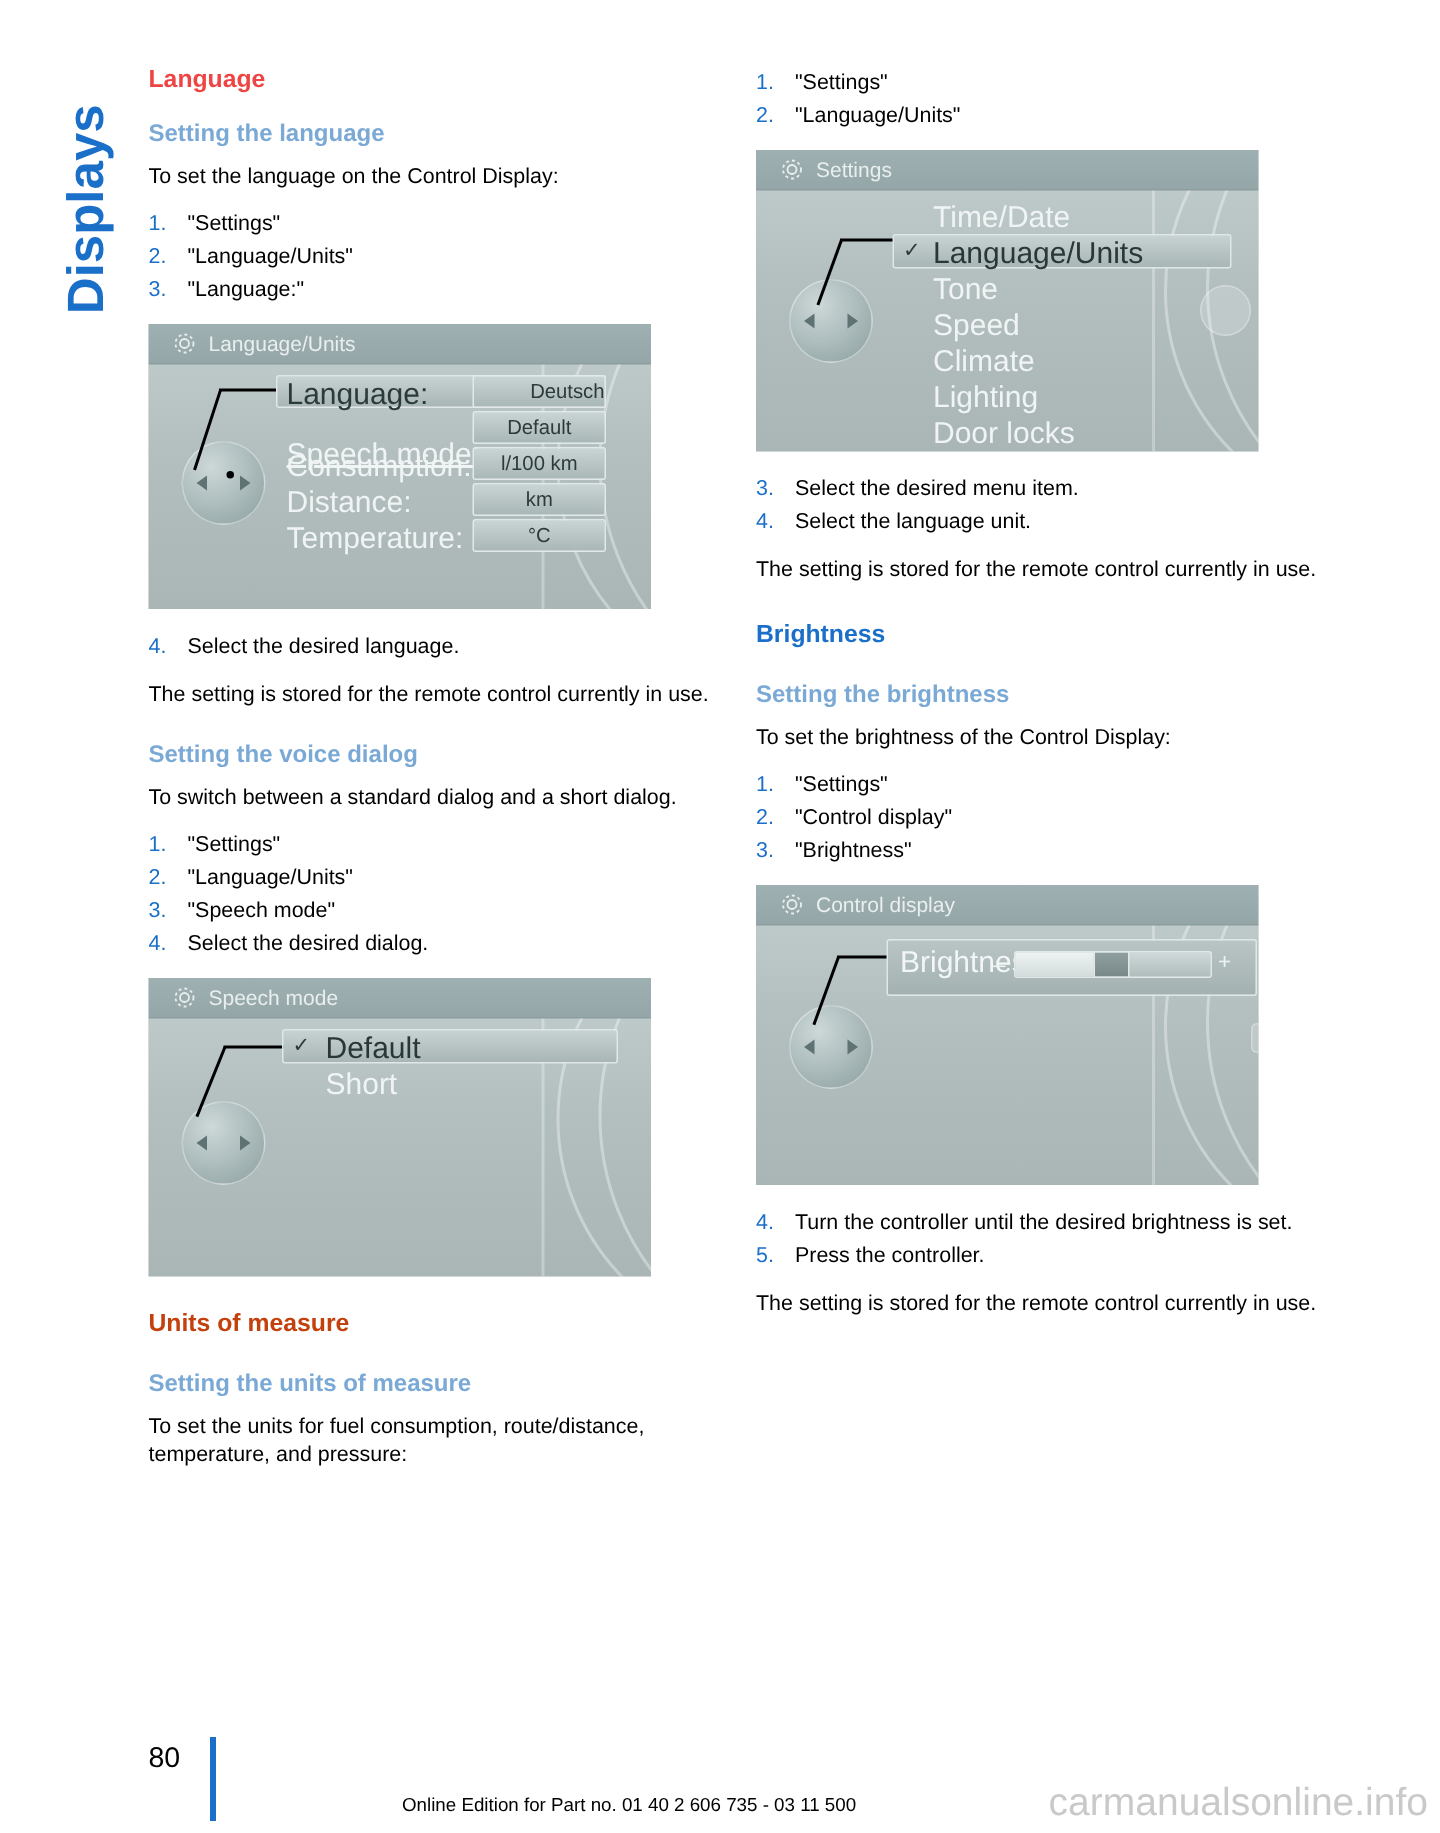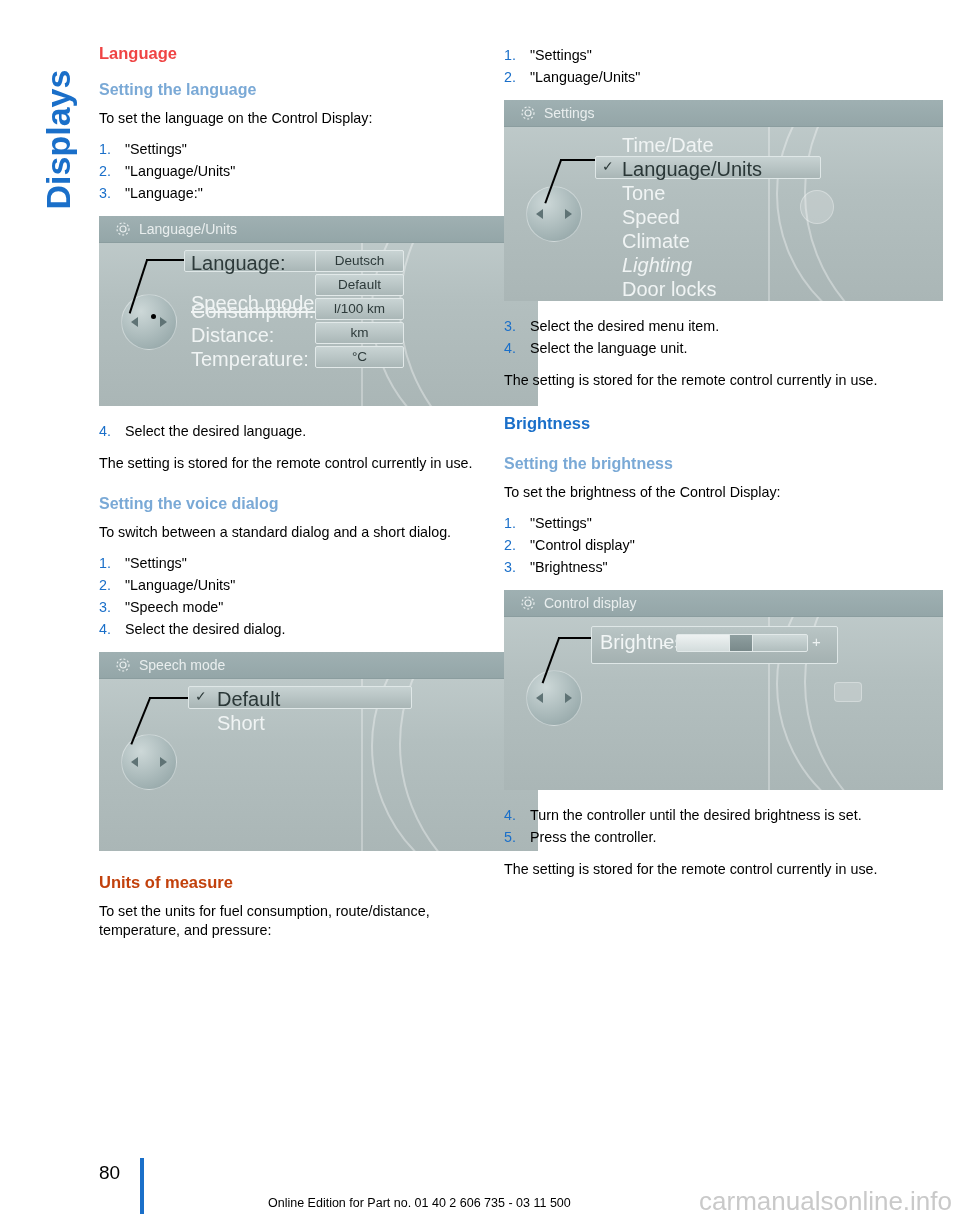--- a/index.html
+++ b/index.html
@@ -36,21 +36,21 @@
   ol.steps{list-style:none;margin:0 0 12px 0;padding:0;}
   ol.steps li{
     font-size:14.3px;line-height:22px;position:relative;padding-left:26px;color:#000;
   }
   ol.steps li .num{
     position:absolute;left:0;top:0;color:#1a6fc9;font-weight:normal;
   }
 
   
   .fig{
-    position:relative;width:439px;background:#b8c4c4;margin:6px 0 14px 0;
+    position:relative;width:335px;background:#b8c4c4;margin:6px 0 14px 0;
     overflow:hidden;
   }
   .fig .sky{
     position:absolute;left:0;top:0;right:0;height:100%;
     background:linear-gradient(180deg,#c2cdcd 0%, #b3bfbf 45%, #aab6b6 100%);
   }
   .fig .titlebar{
     position:absolute;left:0;top:0;right:0;height:26px;
     background:linear-gradient(180deg,#9fb0b2 0%, #94a6a8 100%);
     border-bottom:1px solid #8b9d9f;
@@ -178,21 +178,21 @@
       <div class="tri r"></div>
     </div>
 
     <div class="lead-line" style="left:47px;top:44px;width:1.5px;height:56px;transform:rotate(18deg);transform-origin:top;"></div>
     <div class="lead-dot" style="left:52px;top:98px;"></div>
     <div class="lead-line" style="left:47px;top:43px;width:38px;height:1.5px;"></div>
 
     <div class="row-hl" style="left:85px;top:34px;width:218px;height:20px;"></div>
 
     <div class="menu-row" style="left:92px;top:36px;color:#2d3a3a;">Language:</div>
-    <div class="val-box" style="left:216px;top:34px;width:87px;height:20px;line-height:20px;">Deutsch</div>
+    <div class="val-box" style="left:216px;top:34px;width:87px;height:20px;line-height:20px;text-align:right;">Deutsch</div>
 
     <div class="menu-row" style="left:92px;top:76px;text-decoration:underline;">Speech mode:</div>
     <div class="val-box" style="left:216px;top:58px;width:87px;height:20px;line-height:20px;">Default</div>
 
     <div class="menu-row" style="left:92px;top:84px;">Consumption:</div>
     <div class="val-box" style="left:216px;top:82px;width:87px;height:20px;line-height:20px;">l/100 km</div>
 
     <div class="menu-row" style="left:92px;top:108px;">Distance:</div>
     <div class="val-box" style="left:216px;top:106px;width:87px;height:20px;line-height:20px;">km</div>
 
@@ -238,20 +238,21 @@
     <div class="lead-line" style="left:50px;top:46px;width:1.8px;height:50px;transform:rotate(22deg);transform-origin:top;"></div>
     <div class="lead-line" style="left:50px;top:45px;width:40px;height:1.8px;"></div>
 
     <div class="row-hl" style="left:89px;top:34px;width:222px;height:21px;"></div>
     <div class="check" style="left:96px;top:36px;">✓</div>
     <div class="menu-row" style="left:118px;top:36px;color:#2a3737;">Default</div>
     <div class="menu-row" style="left:118px;top:60px;">Short</div>
   </div>
 
   <h2 class="sub" style="color:#c2410c;font-size:16.5px;">Units of measure</h2>
+  <h2 class="sub">Setting the units of measure</h2>
   <p class="txt">To set the units for fuel consumption, route/distance, temperature, and pressure:</p>
 </div>
 
 <div class="col col-right">
 
   <ol class="steps">
     <li><span class="num">1.</span><span>"Settings"</span></li>
     <li><span class="num">2.</span><span>"Language/Units"</span></li>
   </ol>
 
@@ -282,21 +283,21 @@
 
     <div class="menu-row" style="left:118px;top:34px;">Time/Date</div>
 
     <div class="row-hl" style="left:91px;top:56px;width:224px;height:21px;"></div>
     <div class="check" style="left:98px;top:58px;">✓</div>
     <div class="menu-row" style="left:118px;top:58px;color:#2a3737;">Language/Units</div>
 
     <div class="menu-row" style="left:118px;top:82px;">Tone</div>
     <div class="menu-row" style="left:118px;top:106px;">Speed</div>
     <div class="menu-row" style="left:118px;top:130px;">Climate</div>
-    <div class="menu-row" style="left:118px;top:154px;font-style:italic;">Lighting</div>
+    <div class="menu-row" style="left:118px;top:154px;">Lighting</div>
     <div class="menu-row" style="left:118px;top:178px;">Door locks</div>
   </div>
 
   <ol class="steps">
     <li><span class="num">3.</span><span>Select the desired menu item.</span></li>
     <li><span class="num">4.</span><span>Select the language unit.</span></li>
   </ol>
   <p class="txt">The setting is stored for the remote control currently in use.</p>
 
   <h2 class="sub" style="color:#1a6fc9;font-size:16.5px;margin-top:24px;">Brightness</h2>

